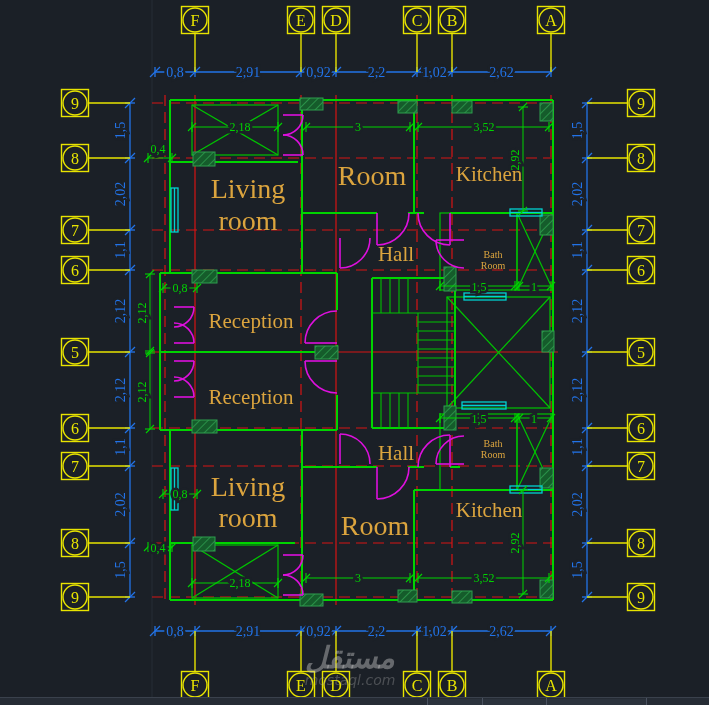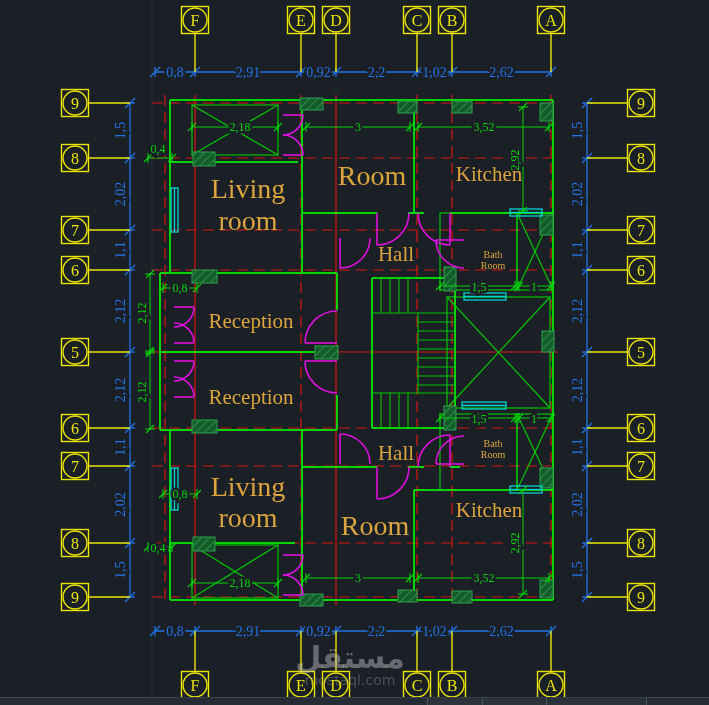--- a/index.html
+++ b/index.html
@@ -18,21 +18,21 @@
   .gtext{fill:#00d400;font-size:12px;text-anchor:middle;paint-order:stroke;stroke:#1b2027;stroke-width:5px;
          font-family:"Liberation Serif",serif;}
   .bline{stroke:#2273e8;stroke-width:1.3;fill:none;}
   .btext{fill:#2273e8;font-size:14px;text-anchor:middle;paint-order:stroke;stroke:#1b2027;stroke-width:5px;
          font-family:"Liberation Serif",serif;}
   .ylw{stroke:#e8e400;stroke-width:1.4;fill:none;}
   .bub{fill:#e8e400;font-size:16px;text-anchor:middle;font-family:"Liberation Serif",serif;}
   .room{fill:#dba43e;text-anchor:middle;font-family:"Liberation Serif",serif;}
   .col{fill:url(#hatchp);stroke:#2f9e4f;stroke-width:1;}
   .edge{stroke:#262d37;stroke-width:1;}
-  .wm{position:absolute;left:250px;top:642px;width:200px;text-align:center;pointer-events:none;}
+  .wm{position:absolute;left:250px;top:642px;width:200px;text-align:center;pointer-events:none;font-style:italic;}
   .wm-ar{font-family:"DejaVu Sans",sans-serif;font-weight:bold;font-size:30px;line-height:32px;
          color:rgba(195,195,195,0.45);}
   .wm-dom{font-family:"DejaVu Sans",sans-serif;font-size:14px;color:rgba(170,170,170,0.35);margin-top:-2px;}
   .statusbar{position:absolute;left:0;top:697px;width:709px;height:8px;background:#262c35;
              border-top:1px solid #3a414c;box-sizing:border-box;}
   .statusbar .seg{position:absolute;top:1px;height:6px;background:#2b323c;}
   .statusbar .div{position:absolute;top:0;width:1px;height:8px;background:#4a5260;}
 </style>
 </head>
 <body>

